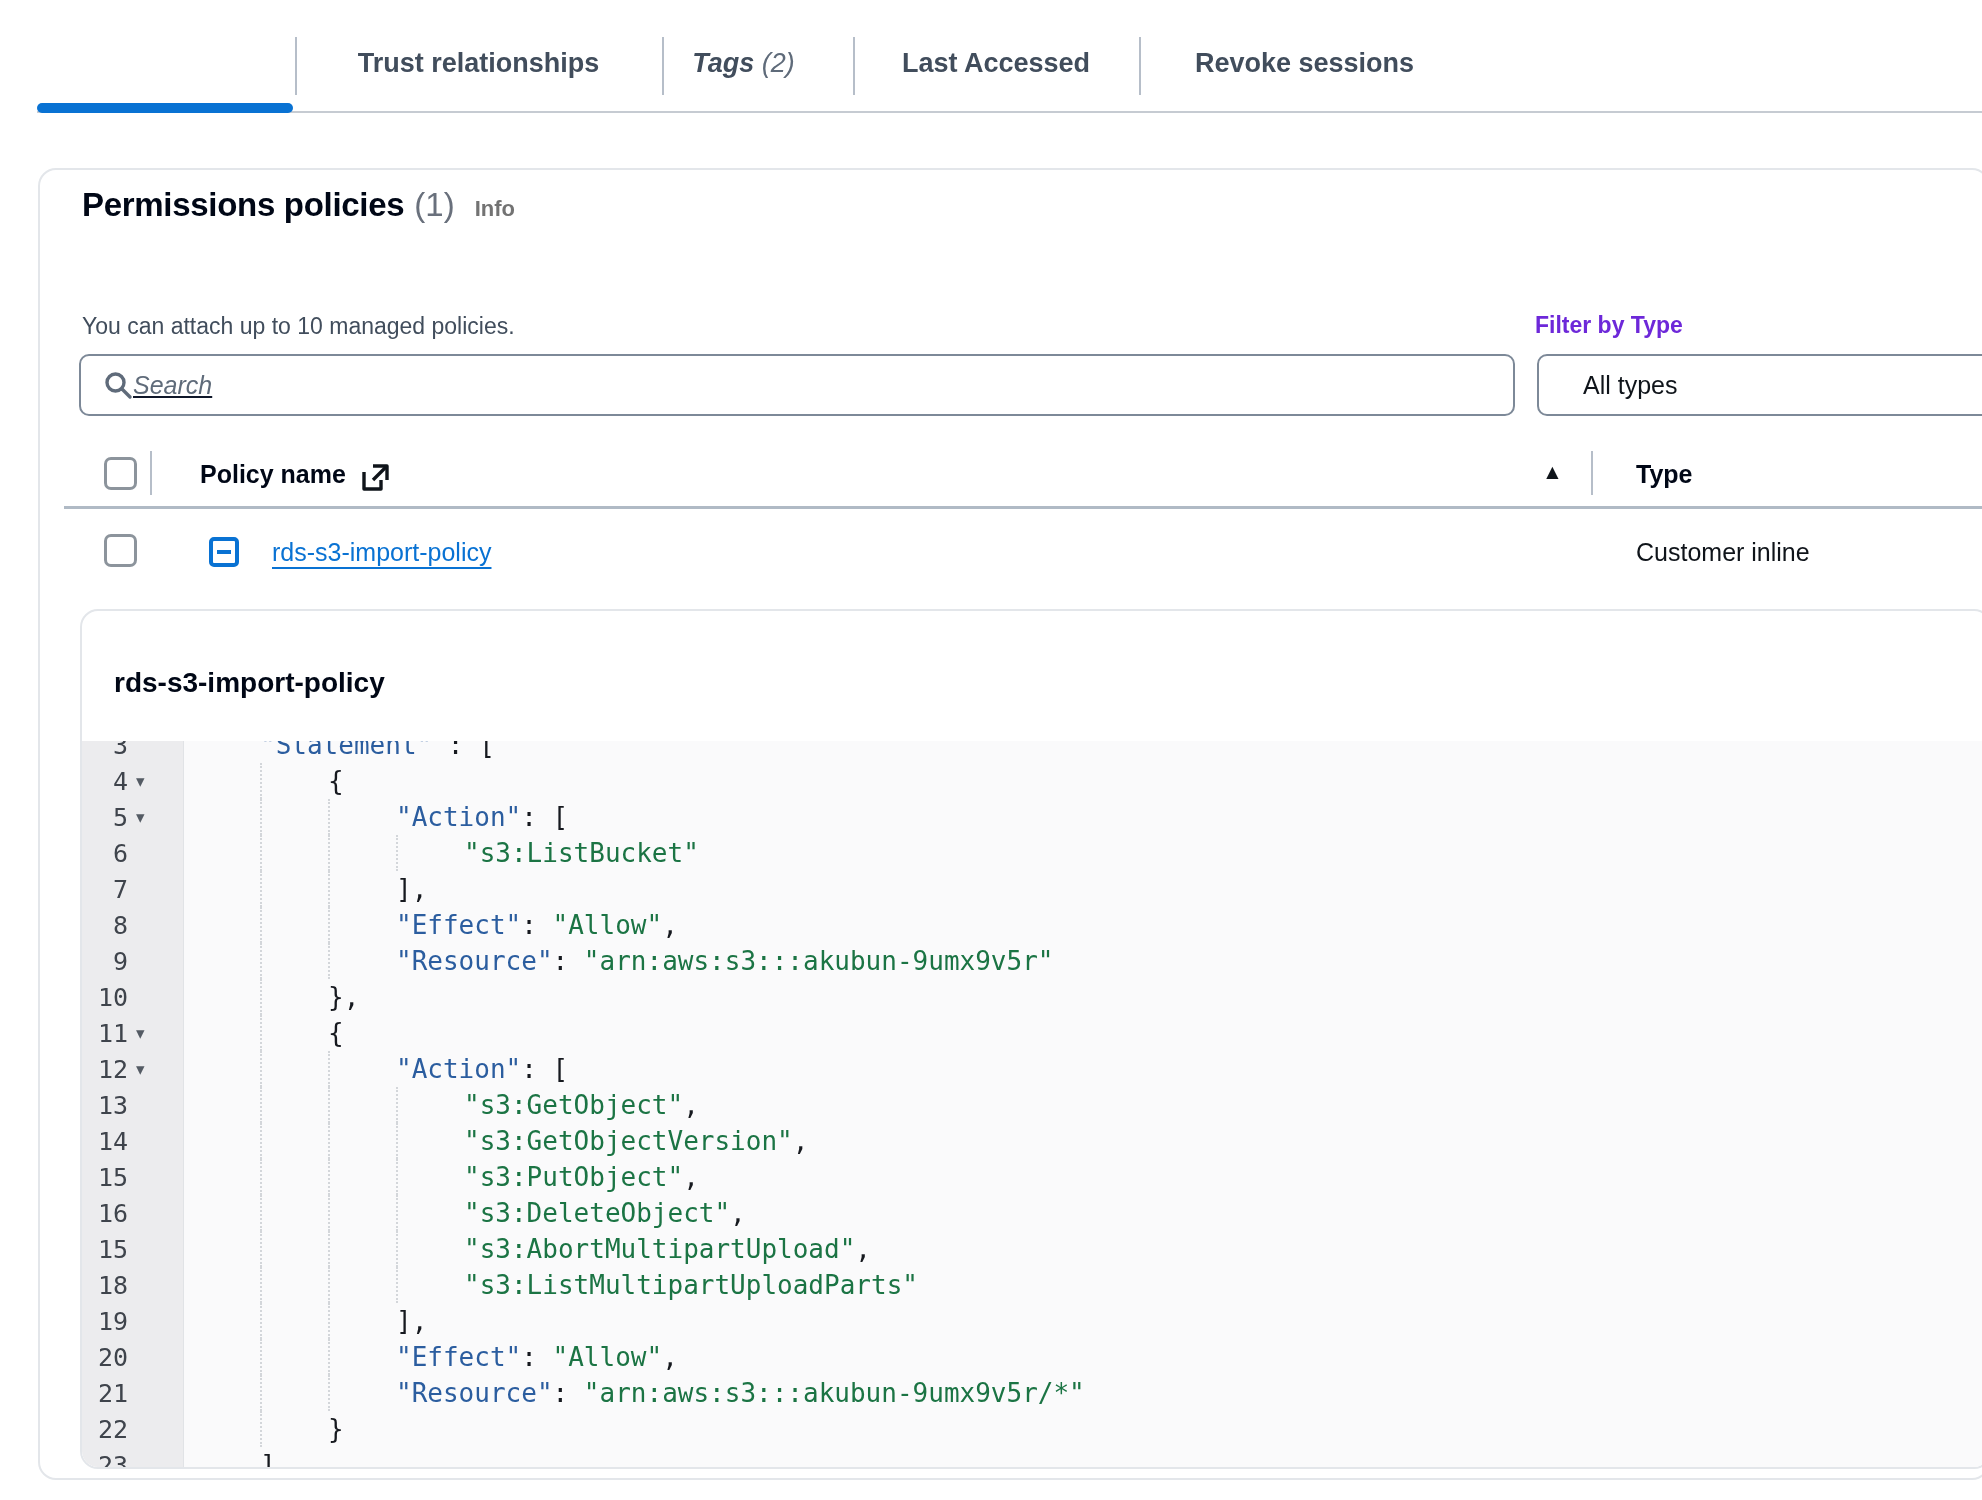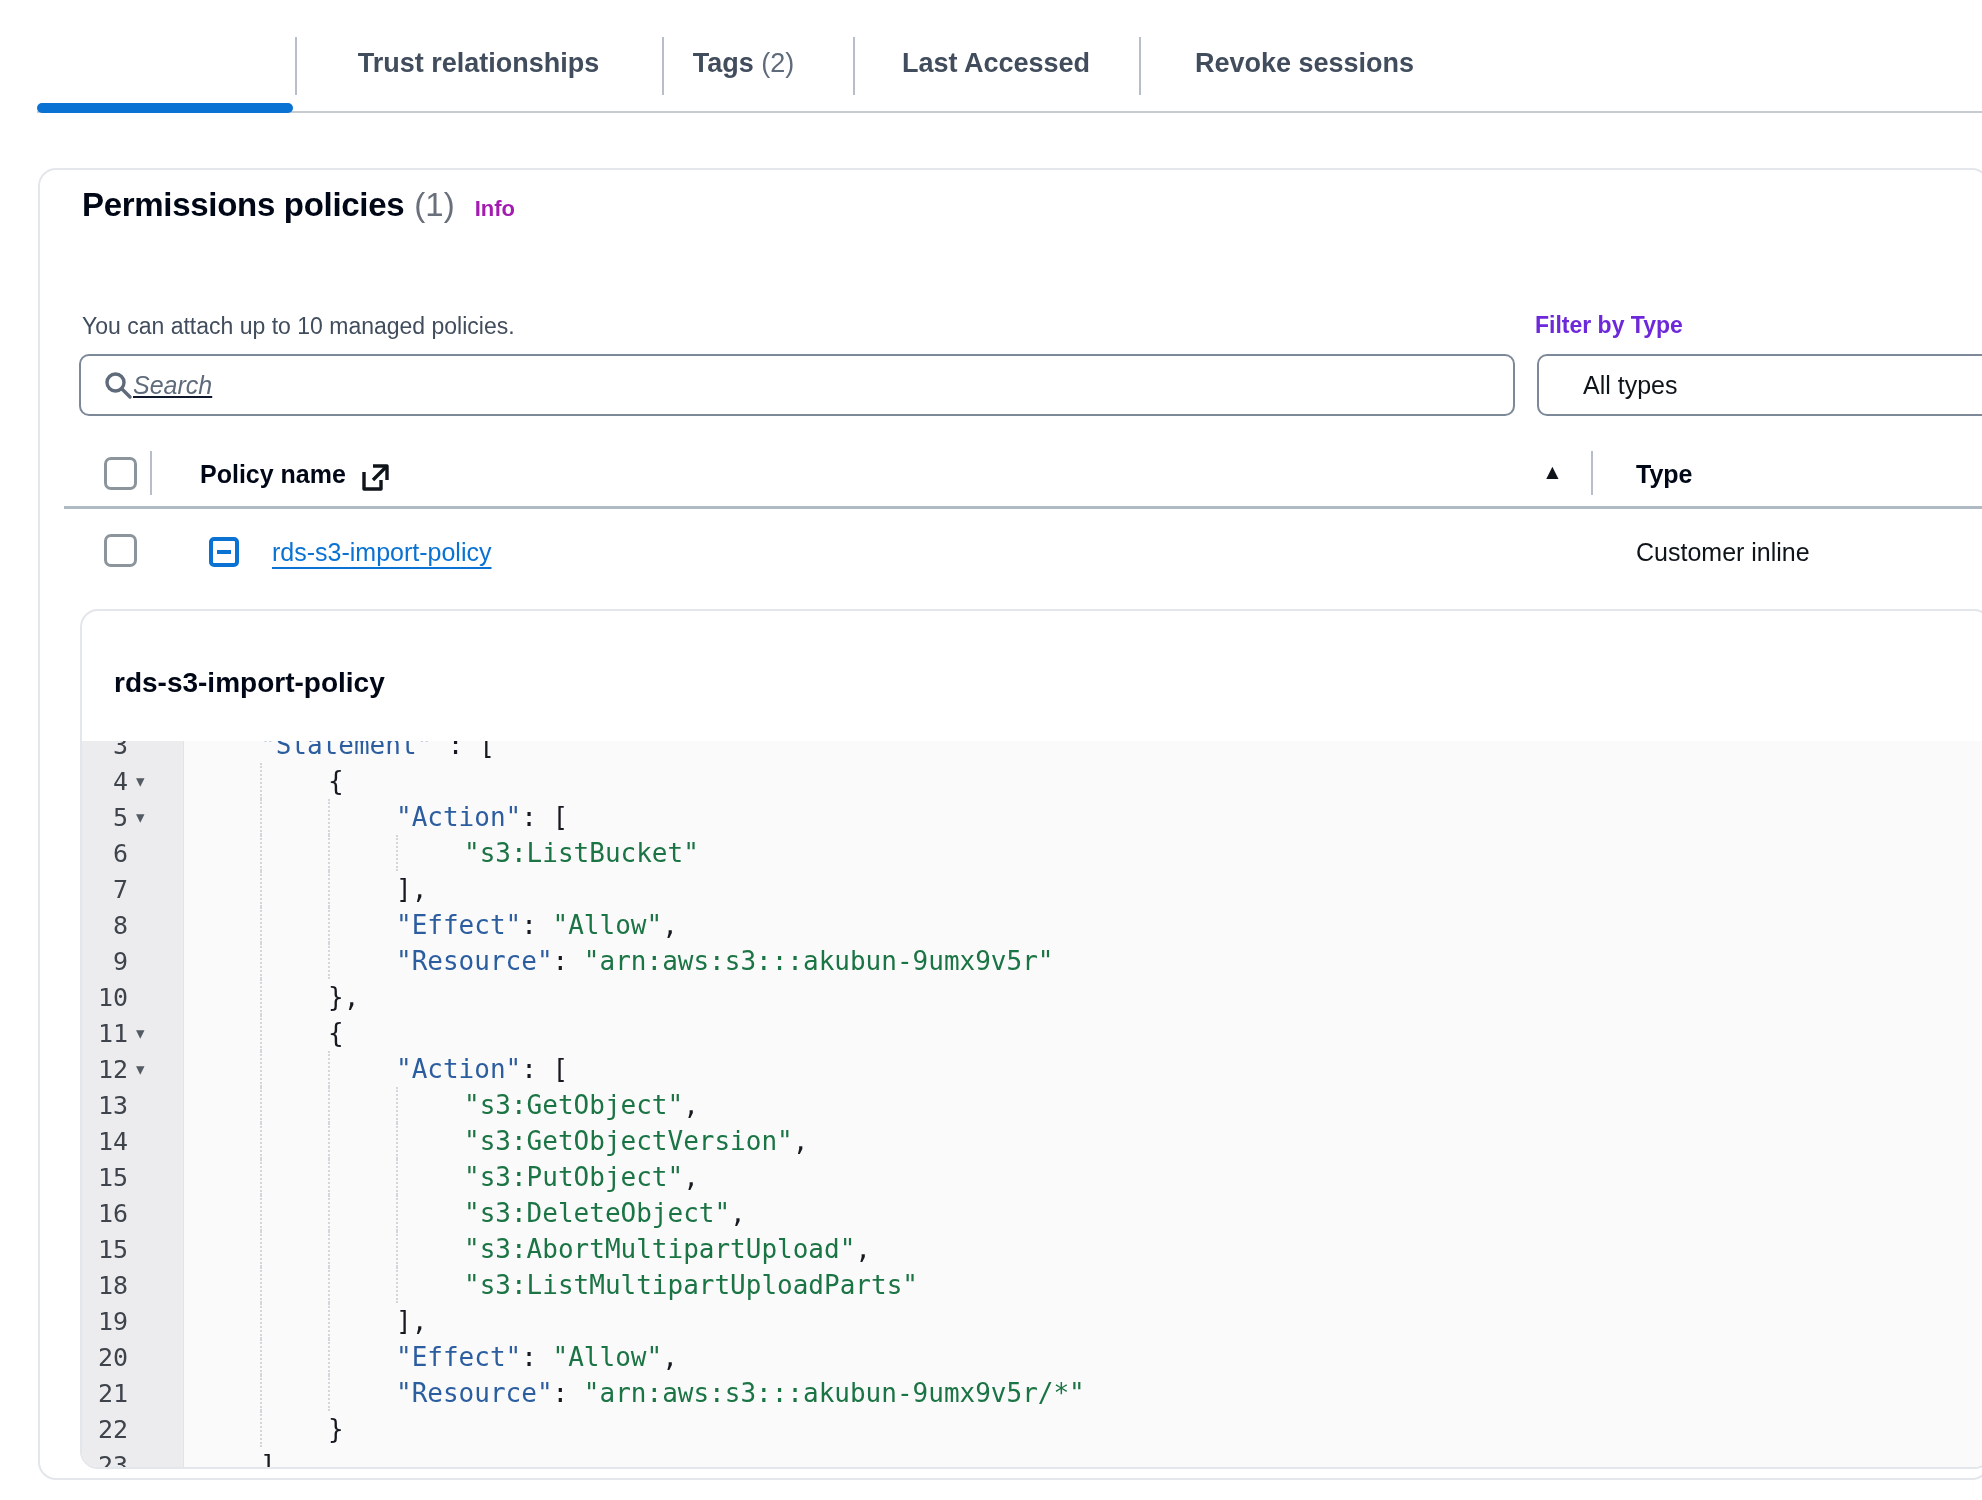--- a/index.html
+++ b/index.html
@@ -17,21 +17,21 @@
   .tab-underline { position:absolute; left:37px; top:103px; width:256px; height:10px;
                    background:#0972d3; border-radius:5px; }
 
   
   .card { position:absolute; left:38px; top:168px; width:1952px; height:1312px;
           background:#fff; border:2px solid #e3e6ea; border-radius:18px; }
 
   .head-row { position:absolute; left:42px; top:16px; display:flex; align-items:baseline; }
   .panel-title { font-size:33px; font-weight:700; color:#000716; letter-spacing:-0.3px; }
   .panel-counter { font-size:33px; font-weight:400; color:#69707c; margin-left:10px; }
-  .info-link { font-size:22px; font-weight:700; color:#a21caf; margin-left:20px; cursor:pointer; }
+  .info-link { font-size:22px; font-weight:700; color:#737373; margin-left:20px; cursor:pointer; }
   .panel-desc { position:absolute; left:42px; top:143px; font-size:23px; color:#414d5c; }
 
   .filter-label { position:absolute; left:1495px; top:142px; font-size:23px; font-weight:700; color:#6d28d9; }
 
   .search-box { position:absolute; left:39px; top:184px; width:1436px; height:62px;
                 border:2px solid #7d8998; border-radius:10px; background:#fff;
                 display:flex; align-items:center; }
   .search-box svg { margin-left:22px; flex:none; }
   .search-box input { border:none; outline:none; flex:1; height:100%; 
                       font-size:25px; font-family:"Liberation Sans", sans-serif; color:#0f172a;
@@ -80,21 +80,21 @@
   .cl .code i { position:absolute; top:0; bottom:0; border-left:2px dotted #d3d6da; }
   .tk-key { color:#2b5d9f; }
   .tk-str { color:#1b7444; }
   .tk-pun { color:#16191f; }
 </style>
 </head>
 <body>
 
 <div class="tabbar">
   <div class="tab" style="left:295px;width:367px;">Trust relationships</div>
-  <div class="tab" style="left:662px;width:163px;">
+  <div class="tab" style="left:662px;width:163px;font-style:italic;">
     <span>Tags</span>
     <span class="counter">(2)</span>
   </div>
   <div class="tab" style="left:853px;width:286px;">Last Accessed</div>
   <div class="tab" style="left:1139px;width:331px;">Revoke sessions</div>
 
   <div class="tab-sep" style="left:295px;"></div>
   <div class="tab-sep" style="left:662px;"></div>
   <div class="tab-sep" style="left:853px;"></div>
   <div class="tab-sep" style="left:1139px;"></div>

